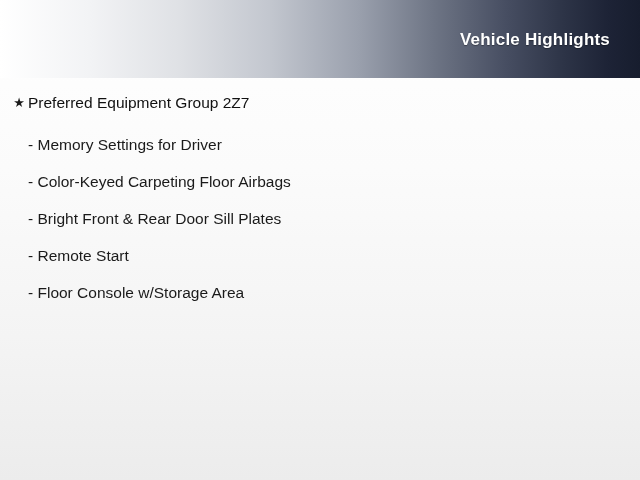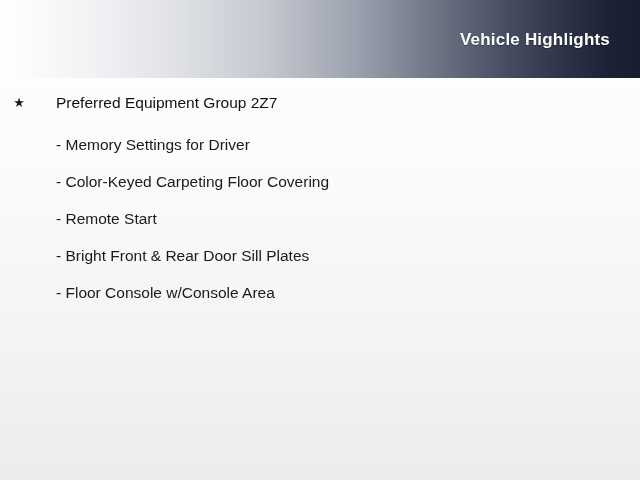--- a/index.html
+++ b/index.html
@@ -76,21 +76,20 @@
     font-size: 13px;
     line-height: 22px;
     color: #1a1a1a;
   }
 
   .item-text {
     font-size: 15.5px;
     line-height: 22px;
     color: #1a1a1a;
     white-space: nowrap;
-    margin-left: 28px;
   }
 
   .item.main .item-text {
     font-size: 15.5px;
     color: #111111;
   }
 
   .item.sub {
     padding-left: 28px;
   }
@@ -120,33 +119,33 @@
     </div>
 
     <div class="item sub">
       <span class="sub-indent"></span>
       <span class="item-text">- Memory Settings for Driver</span>
     </div>
 
 
     <div class="item sub">
       <span class="sub-indent"></span>
-      <span class="item-text">- Color-Keyed Carpeting Floor Covering</span>
+      <span class="item-text">- Color-Keyed Carpeting Floor Airbags</span>
     </div>
 
+
+    <div class="item sub">
+      <span class="sub-indent"></span>
+      <span class="item-text">- Bright Front &amp; Rear Door Sill Plates</span>
+    </div>
 
     <div class="item sub">
       <span class="sub-indent"></span>
       <span class="item-text">- Remote Start</span>
     </div>
 
     <div class="item sub">
       <span class="sub-indent"></span>
-      <span class="item-text">- Bright Front &amp; Rear Door Sill Plates</span>
-    </div>
-
-    <div class="item sub">
-      <span class="sub-indent"></span>
-      <span class="item-text">- Floor Console w/Console Area</span>
+      <span class="item-text">- Floor Console w/Storage Area</span>
     </div>
 
   </div>
 </div>
 
 </body></html>

